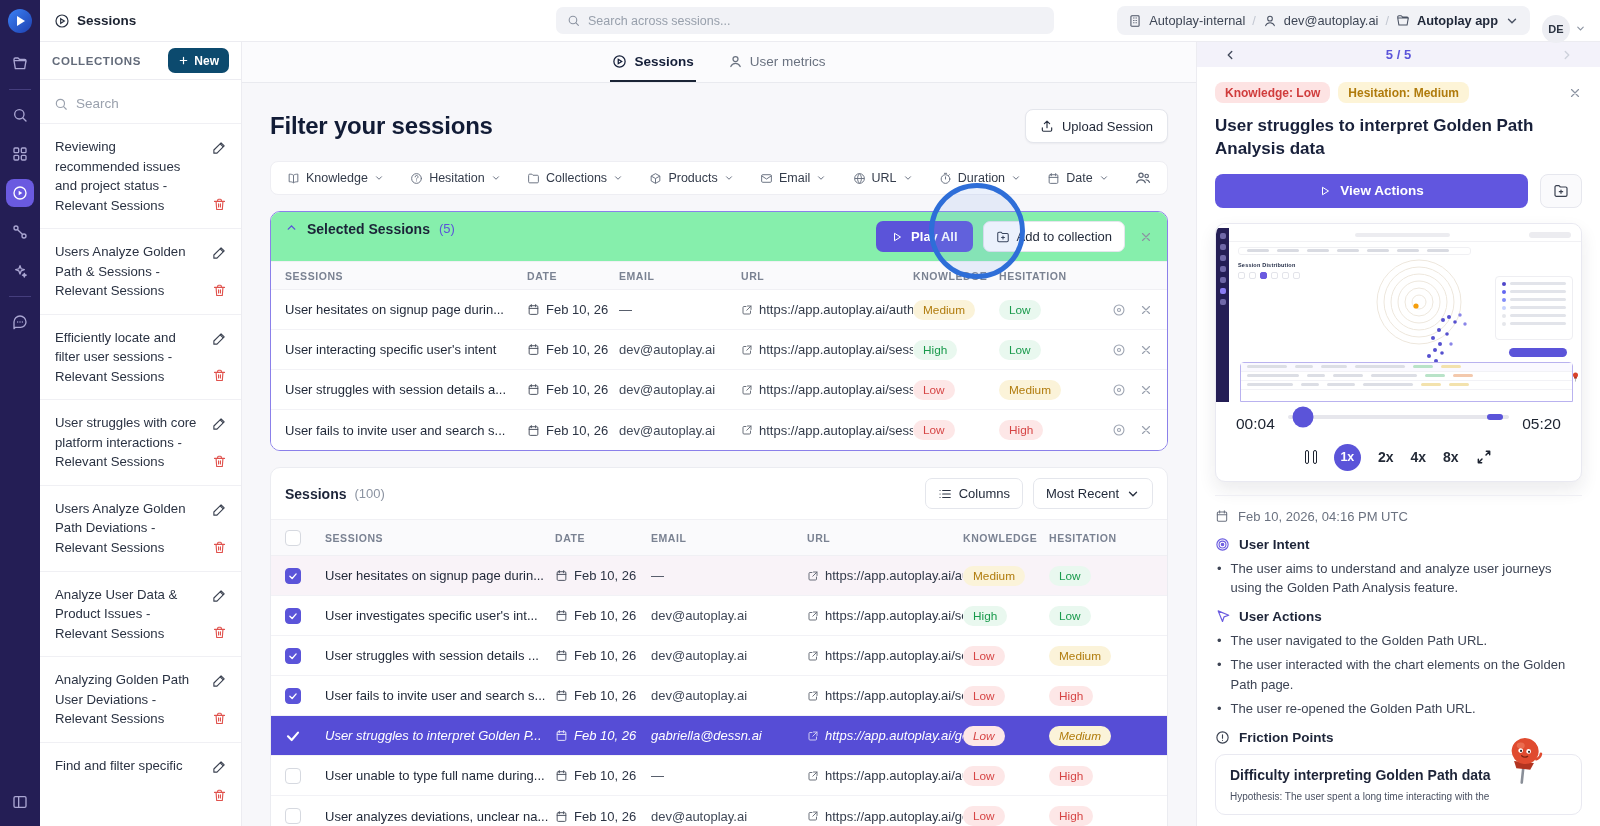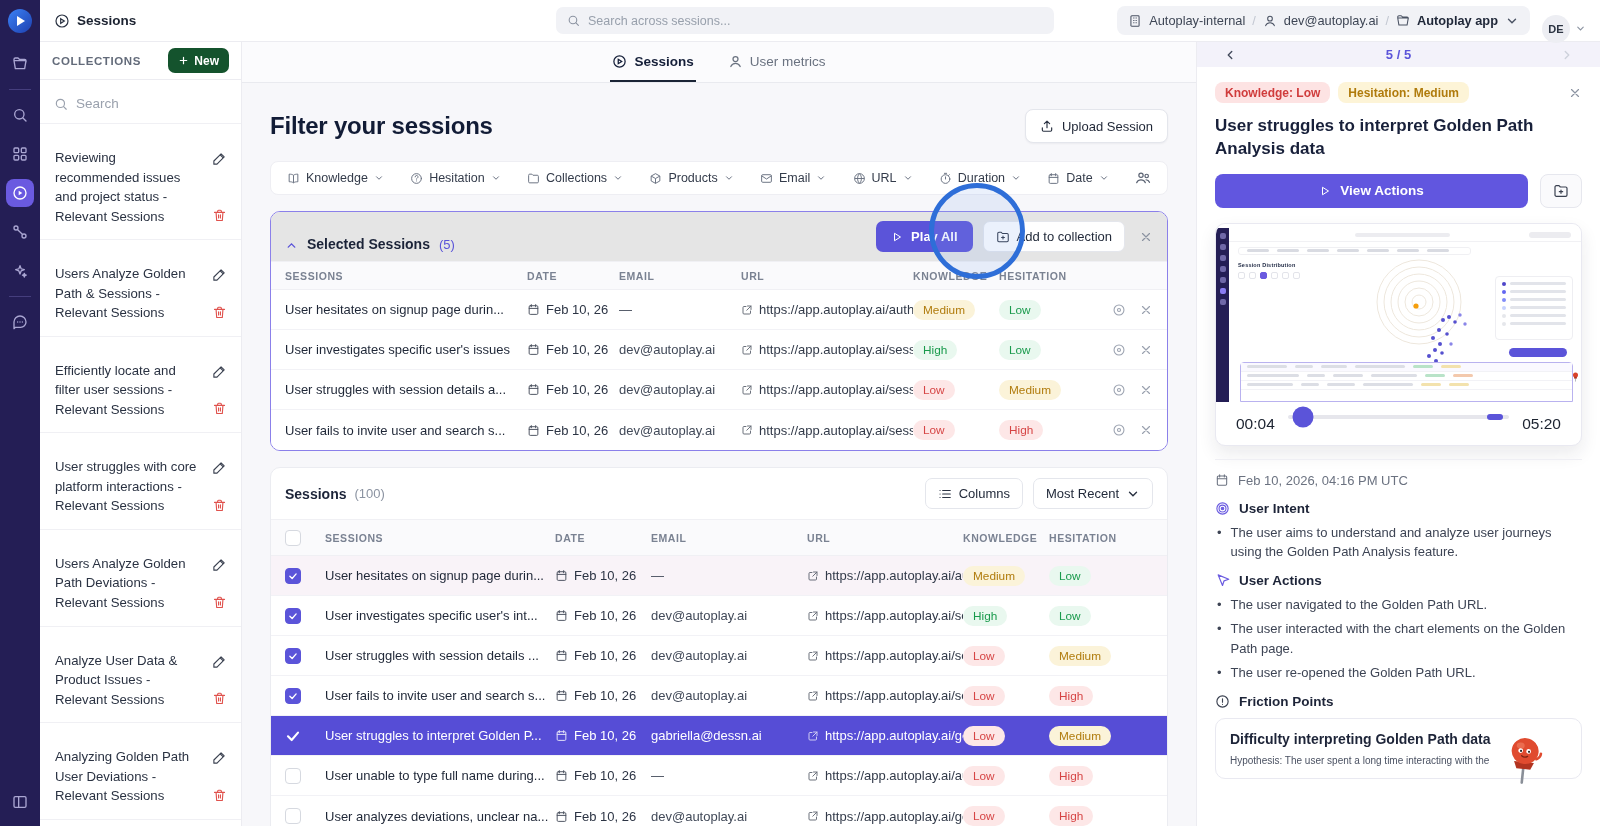--- a/index.html
+++ b/index.html
@@ -34,24 +34,24 @@
   .avatar-wrap { display:flex; align-items:center; gap:5px;margin-top:16px; }
   .avatar { width:28px; height:28px; border-radius:50%; background:#edeef3; display:flex; align-items:center; justify-content:center; font-size:11px; font-weight:700; color:#2c3442; }
   .chev { width:11px; height:11px; color:#8b93a1; }
 
   .bodyrow { flex:1; display:flex; min-height:0; }
 
   
   .sidebar { width:202px; flex:0 0 202px; background:#fff; border-right:1px solid #ececf1; display:flex; flex-direction:column; overflow:hidden; }
   .side-head { height:38px; flex:0 0 38px; border-bottom:1px solid #ececf1; display:flex; align-items:center; justify-content:space-between; padding:0 12px; }
   .side-head-label { font-size:11.5px; letter-spacing:.6px; color:#636b7a; font-weight:700; }
-  .btn-new { background:#14532d; color:#fff; font-size:12px; font-weight:600; border-radius:7px; height:25px; padding:0 10px; display:flex; align-items:center; gap:5px; border:none; cursor:pointer; }
+  .btn-new { background:#0c4a6e; color:#fff; font-size:12px; font-weight:600; border-radius:7px; height:25px; padding:0 10px; display:flex; align-items:center; gap:5px; border:none; cursor:pointer; }
   .side-search { display:flex; align-items:center; gap:8px; padding:16px 14px 12px; color:#9aa1ad; font-size:13.5px; }
   .side-search svg { width:14px; height:14px; }
-  .side-item { padding:24px 10px 13px 15px; border-top:1px solid #f0f0f4; display:flex; gap:6px; }
+  .side-item { padding:13px 10px 13px 15px; border-top:1px solid #f0f0f4; display:flex; gap:6px; }
   .side-label { flex:1; font-size:13.2px; color:#2a3242; line-height:1.48; }
   .side-actions { display:flex; flex-direction:column; justify-content:space-between; align-items:center; padding:3px 4px; gap:14px; }
   .ic-btn { width:15px; height:15px; color:#3a4150; cursor:pointer; }
   .ic-btn.trash { color:#e0524d; }
   .ic-btn svg { width:100%; height:100%; }
 
   
   .main { flex:1; min-width:0; display:flex; flex-direction:column; background:#f7f7fa; }
   .tabstrip { height:41px; flex:0 0 41px; background:#fbfbfd; border-bottom:1px solid #e9eaef; display:flex; justify-content:center; gap:30px; }
   .tab { display:flex; align-items:center; gap:7px; font-size:13.5px; color:#6a7280; border-bottom:2.5px solid transparent; padding:0 2px; cursor:pointer; }
@@ -65,40 +65,40 @@
 
   .filterbar { background:#fff; border:1px solid #eeeef3; border-radius:8px; height:34px; display:flex; align-items:center; justify-content:space-between; padding:0 16px; margin-bottom:16px; }
   .fchip { display:flex; align-items:center; gap:6px; font-size:12.5px; color:#333b4a; cursor:pointer; white-space:nowrap; }
   .fchip svg { width:13px; height:13px; color:#6a7282; }
   .fchip .fchev { width:10px; height:10px; color:#6a7282; }
   .fusers { color:#5a6272; cursor:pointer; }
   .fusers svg { width:16px; height:16px; }
 
   .panel { background:#fff; border-radius:10px; border:1px solid #ebecf1; margin-bottom:16px; overflow:hidden; }
   .panel.sel { border:1.5px solid #8b80ea; }
-  .sel-head { display:flex; align-items:flex-end; gap:9px; padding:9px 14px; background:#e5e5e5; }
+  .sel-head { display:flex; align-items:flex-start; gap:9px; padding:9px 14px; background:#86efac; }
   .caret { width:13px; height:13px; color:#5b54d9; }
   .p-title { font-size:14px; font-weight:700; color:#1b2338; }
   .p-count { font-size:13px; color:#5b54d9; }
   .p-count.gray { color:#8b93a1; }
   .sel-actions { margin-left:auto; display:flex; align-items:center; gap:10px; }
   .btn-playall { background:#5b54d9; color:#fff; height:31px; border-radius:7px; padding:0 15px; display:flex; align-items:center; gap:8px; font-size:13px; font-weight:600; border:none; cursor:pointer; }
   .btn-playall svg { width:12px; height:12px; }
   .btn-sm { background:#fff; border:1px solid #e4e6ec; height:31px; border-radius:7px; padding:0 12px; display:flex; align-items:center; gap:7px; font-size:13px; color:#232b3b; cursor:pointer; }
   .btn-sm svg { width:14px; height:14px; color:#2a3242; }
   .x-btn { color:#8b93a1; width:14px; height:14px; cursor:pointer; margin-left:4px; }
 
   .sel-grid { display:grid; grid-template-columns:242px 92px 122px 1fr 86px 100px 54px; align-items:center; padding:0 14px; }
   .ses-grid { display:grid; grid-template-columns:40px 230px 96px 156px 1fr 86px 104px; align-items:center; padding:0 14px; }
   .thead { background:#fafafc; border-top:1px solid #f0f0f4; border-bottom:1px solid #f0f0f4; height:29px; font-size:10.5px; letter-spacing:.55px; color:#7a8292; font-weight:700; }
   .thead.tall { height:37px; }
   .trow { height:40px; border-bottom:1px solid #f2f2f6; font-size:13px; color:#1f2737; background:#fff; cursor:pointer; }
   .trow:last-child { border-bottom:none; }
   .trow.tint { background:#f9f3f8; }
-  .trow.current { background:#564dd6; color:#fff; }
+  .trow.current { background:#564dd6; color:#fff;font-style:italic; }
   .trow.current .c-dim, .trow.current .c-url, .trow.current .c-date { color:#fff; }
   .c-session { white-space:nowrap; overflow:hidden; text-overflow:clip; font-weight:500; padding-right:8px; }
   .c-date { display:flex; align-items:center; gap:6px; color:#2c3444; white-space:nowrap; }
   .c-date svg { width:13px; height:13px; opacity:.85; }
   .c-dim { color:#414958; }
   .c-url { display:flex; align-items:center; gap:6px; color:#323a49; white-space:nowrap; overflow:hidden; }
   .c-url svg { width:12px; height:12px; opacity:.75; flex:0 0 12px; }
   .badge { display:inline-block; padding:3px 10px; border-radius:999px; font-size:11.8px; font-weight:500; }
   .badge.green { background:#e9f8ef; color:#199a4c; }
   .badge.amber { background:#fbf3d9; color:#b07b0c; }
@@ -641,21 +641,21 @@
                       </svg>
                     </span>
                     <span>
                       <svg viewBox="0 0 24 24" fill="none" stroke="currentColor" stroke-width="2" stroke-linecap="round">
                         <path d="M6 6l12 12M18 6 6 18"></path>
                       </svg>
                     </span>
                   </div>
                 </div>
                 <div class="sel-grid trow">
-                  <div class="c-session">User investigates specific user's issues</div>
+                  <div class="c-session">User interacting specific user's intent</div>
                   <div class="c-date">
                     <svg viewBox="0 0 24 24" fill="none" stroke="currentColor" stroke-width="1.8" stroke-linecap="round">
                       <rect x="4" y="5" width="16" height="16" rx="2"></rect>
                       <path d="M8 3v4M16 3v4M4 10h16"></path>
                     </svg>
                     <span>Feb 10, 26</span>
                   </div>
                   <div class="c-dim">dev@autoplay.ai</div>
                   <div class="c-url">
                     <svg viewBox="0 0 24 24" fill="none" stroke="currentColor" stroke-width="1.9" stroke-linecap="round" stroke-linejoin="round">
@@ -1115,20 +1115,35 @@
                 </svg>
             </div>
             <div class="controls">
               <span class="time">00:04</span>
               <div class="track">
                 <div class="knob"></div>
                 <div class="seg"></div>
               </div>
               <span class="time">05:20</span>
             </div>
+            <div class="speeds">
+              <div class="pause">
+                  <i></i>
+                  <i></i>
+                </div>
+              <span style="display:flex;gap:17px;align-items:center;">
+                  <button class="sp active">1x</button>
+                  <button class="sp">2x</button>
+                  <button class="sp">4x</button>
+                  <button class="sp">8x</button>
+                </span>
+              <svg class="expand" viewBox="0 0 24 24" fill="none" stroke="currentColor" stroke-width="2.2" stroke-linecap="round" stroke-linejoin="round">
+                  <path d="M9 15l-5.5 5.5M3.5 15.5v5h5M15 9l5.5-5.5M20.5 8.5v-5h-5"></path>
+                </svg>
+            </div>
           </div>
 
           <div class="info">
             <div class="ts">
               <svg viewBox="0 0 24 24" fill="none" stroke="currentColor" stroke-width="1.8" stroke-linecap="round">
                   <rect x="4" y="5" width="16" height="16" rx="2"></rect>
                   <path d="M8 3v4M16 3v4M4 10h16"></path>
                 </svg>
               <span>Feb 10, 2026, 04:16 PM UTC</span>
             </div>

